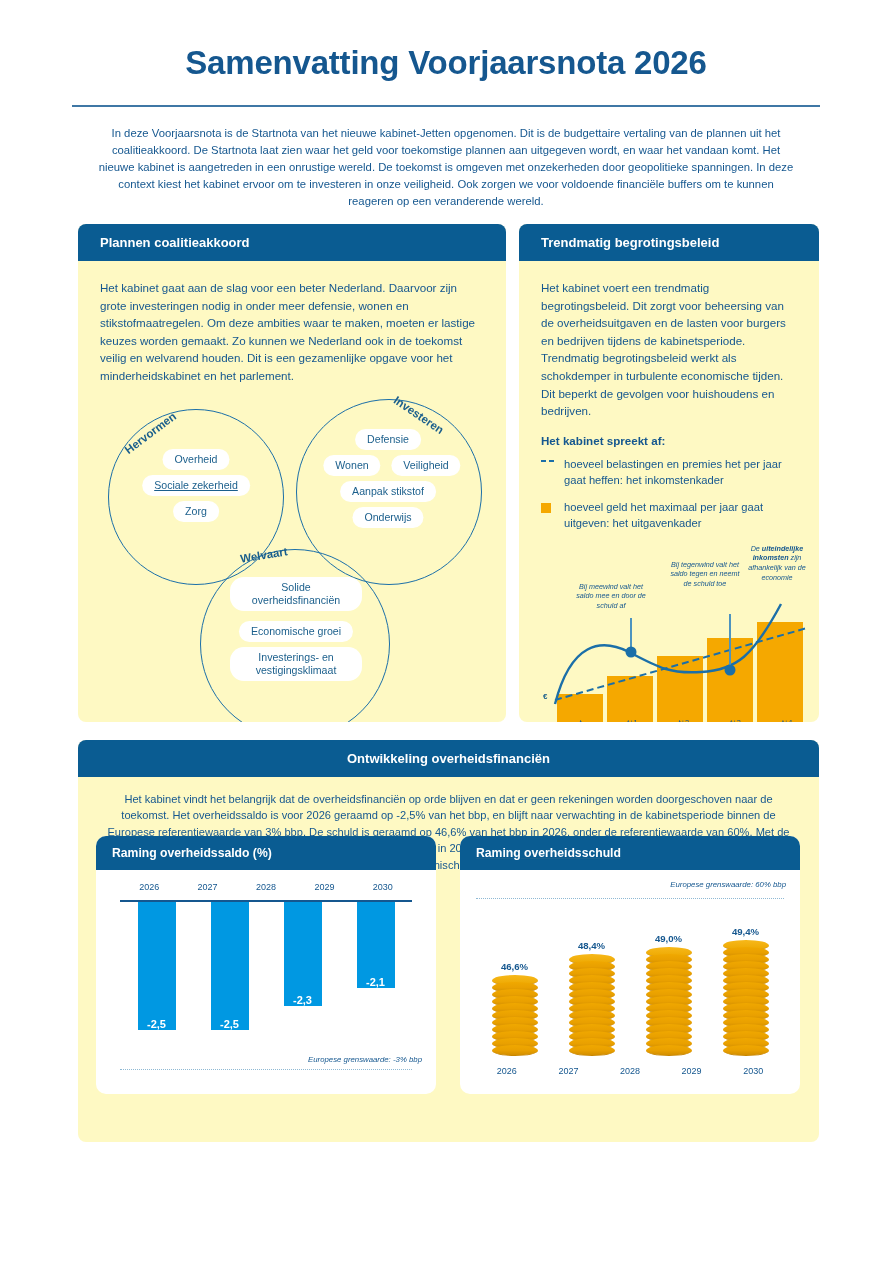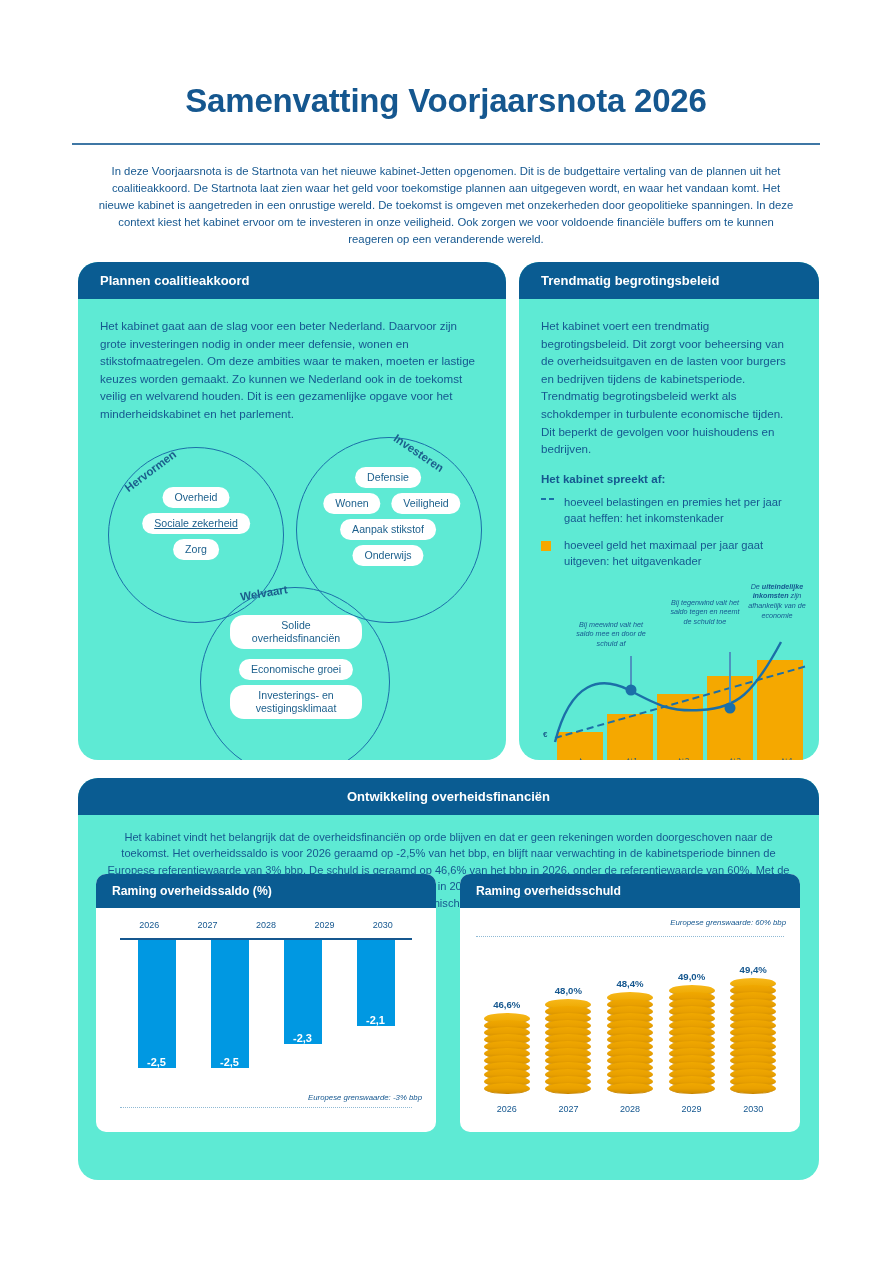--- a/index.html
+++ b/index.html
@@ -14,42 +14,41 @@
   .page { position: relative; width: 892px; height: 1261px; }
 
   
   .title {
     text-align: center;
     font-size: 33px;
     font-weight: bold;
     color: #15578f;
     letter-spacing: -0.2px;
     padding-top: 44px;
-    margin-top: 38px;
   }
   .rule {
     width: 748px; height: 2px;
     background: #3f77a5;
     margin: 23px auto 0;
   }
   .intro {
     width: 700px;
     margin: 18px auto 0;
     text-align: center;
     font-size: 11.3px;
     line-height: 17px;
     color: #15578f;
   }
 
   
   .card {
     position: absolute;
-    border-radius: 20px;
+    border-radius: 8px;
     overflow: hidden;
-    background: #5eead4;
+    background: #fef9c3;
   }
   .card-head {
     background: #0a5c92;
     color: #ffffff;
     font-size: 13px;
     font-weight: bold;
     padding: 11px 22px;
   }
   .card-head.centered { text-align: center; }
   .card-body { padding: 18px 22px 14px; }
@@ -337,38 +336,20 @@
                 <div class="coin"></div>
                 <div class="coin"></div>
                 <div class="coin"></div>
                 <div class="coin"></div>
                 <div class="coin"></div>
                 <div class="coin"></div>
                 <div class="coin"></div>
             </div>
           </div>
           <div class="stack-col">
-            <div class="stack-val">48,0%</div>
-            <div class="coins">
-              <div class="coin"></div>
-                <div class="coin"></div>
-                <div class="coin"></div>
-                <div class="coin"></div>
-                <div class="coin"></div>
-                <div class="coin"></div>
-                <div class="coin"></div>
-                <div class="coin"></div>
-                <div class="coin"></div>
-                <div class="coin"></div>
-                <div class="coin"></div>
-                <div class="coin"></div>
-                <div class="coin"></div>
-            </div>
-          </div>
-          <div class="stack-col">
             <div class="stack-val">48,4%</div>
             <div class="coins">
               <div class="coin"></div>
                 <div class="coin"></div>
                 <div class="coin"></div>
                 <div class="coin"></div>
                 <div class="coin"></div>
                 <div class="coin"></div>
                 <div class="coin"></div>
                 <div class="coin"></div>

